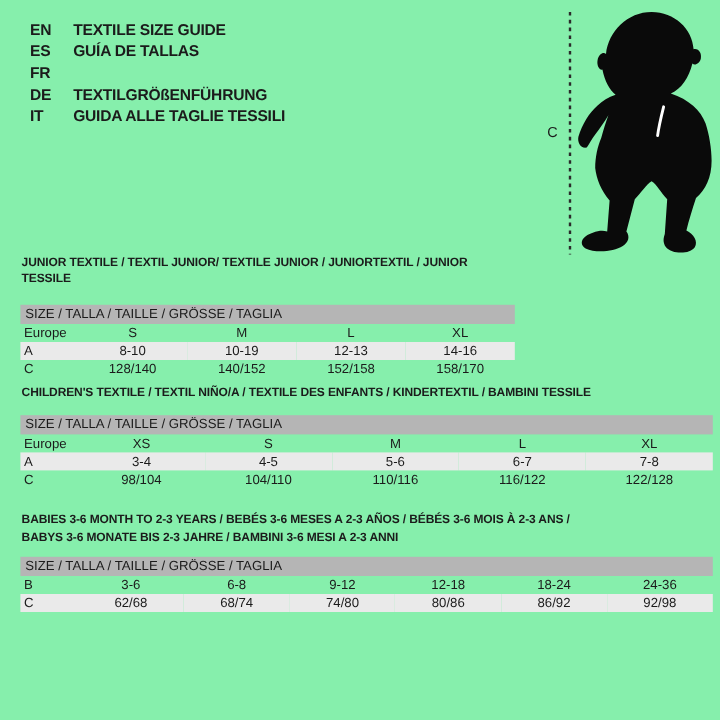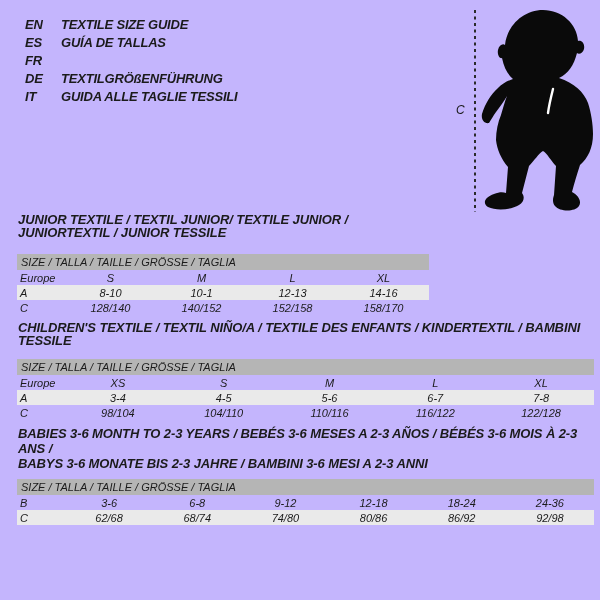--- a/index.html
+++ b/index.html
@@ -1,36 +1,36 @@
 <!DOCTYPE html>
 <html><head>
 <meta charset="utf-8">
 <style>
   html,body { margin:0; padding:0; background:#fff; }
   .page {
-    position:relative; width:600px; height:600px; background:#c4b5fd;
-    font-family:"Liberation Sans", sans-serif; color:#1b1b1b; overflow:hidden;font-style:italic;
+    position:relative; width:600px; height:600px; background:#86efac;
+    font-family:"Liberation Sans", sans-serif; color:#1b1b1b; overflow:hidden;
   }
 
   
   .lang-block { position:absolute; top:16px; left:25px; }
   .lang-row { display:flex; line-height:18px; font-weight:bold; font-size:13px; letter-spacing:-0.2px; }
   .lang-code { width:36px; flex:0 0 36px; }
 
   
   .figure { position:absolute; top:0; left:450px; width:150px; height:230px; }
   .figure svg { display:block; }
   .measure-c { position:absolute; top:103px; left:6px; font-size:12px; font-weight:400; }
 
   
   .tbl-sec { position:absolute; left:17px; }
   .sec1 { top:213px; width:412px; }
   .sec2 { top:321px; width:577px; }
   .sec3 { top:426px; width:577px; }
-  .sec-title { font-size:13px; font-weight:bold; margin:0 0 0 1px; line-height:13px; white-space:pre-line; letter-spacing:-0.1px; }
+  .sec-title { font-size:10px; font-weight:bold; margin:0 0 0 1px; line-height:13px; white-space:pre-line; letter-spacing:-0.1px; }
   .sec3 .sec-title { line-height:15px; }
 
   .size-table { border-collapse:collapse; table-layout:fixed; width:100%; font-size:11px; color:#1b1b1b; }
   .sec1 .size-table { margin-top:15px; }
   .sec2 .size-table { margin-top:12px; }
   .sec3 .size-table { margin-top:8px; }
   .c-label { width:48px; }
   .hdr-row td { background:#b5b5b5; height:16px; padding:0 0 0 4px; text-align:left; font-weight:400; }
   .data-row td { height:15px; padding:0; text-align:center; font-weight:400;margin-left:11px; }
   .data-row td.lbl { text-align:left; padding-left:3px; }
@@ -125,21 +125,21 @@
         <tr class="data-row">
           <td class="lbl">Europe</td>
           <td>S</td>
           <td>M</td>
           <td>L</td>
           <td>XL</td>
         </tr>
         <tr class="data-row shaded">
           <td class="lbl">A</td>
           <td>8-10</td>
-          <td>10-1</td>
+          <td>10-19</td>
           <td>12-13</td>
           <td>14-16</td>
         </tr>
         <tr class="data-row">
           <td class="lbl">C</td>
           <td>128/140</td>
           <td>140/152</td>
           <td>152/158</td>
           <td>158/170</td>
         </tr>

